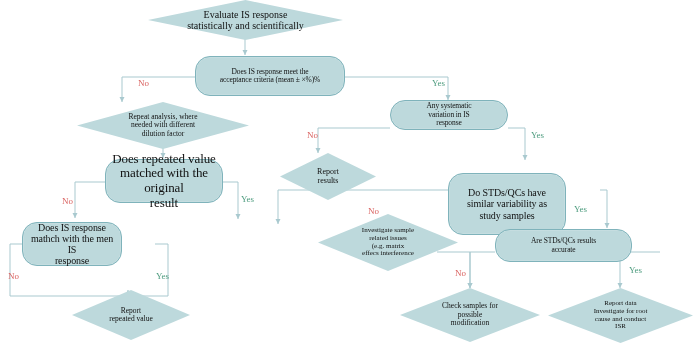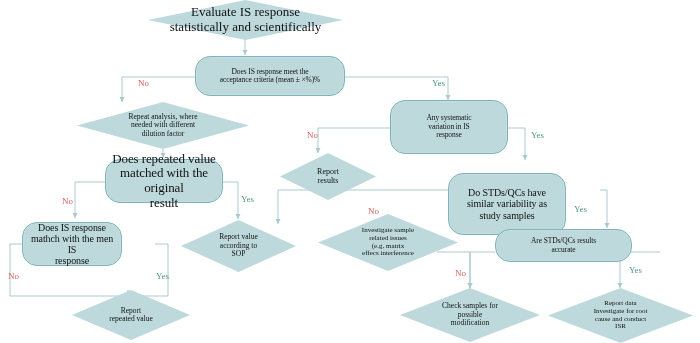--- a/index.html
+++ b/index.html
@@ -123,37 +123,37 @@
       <path d="M437,252 L470,252 L470,288"></path>
 
       <path d="M495,252 L470,252 L470,288"></path>
 
       <path d="M660,252 L620,252 L620,288"></path>
     </g>
   </svg>
 
   <div class="diamond-wrap" style="left:148px; top:0px; width:195px; height:40px;">
     <div class="diamond outline"></div>
-    <div class="label" style="font-size:13px;">Evaluate IS response
+    <div class="label" style="font-size:10px;">Evaluate IS response
 statistically and scientifically</div>
   </div>
 
   <div class="node box" style="left:195px; top:56px; width:150px; height:40px; font-size:7.5px;">
     <span class="txt">Does IS response meet the
 acceptance criteria (mean ± ×%)%</span>
   </div>
 
   <div class="diamond-wrap" style="left:77px; top:102px; width:172px; height:47px;">
     <div class="diamond outline"></div>
     <div class="label" style="font-size:7.5px;">Repeat analysis, where
 needed with different
 dilution factor</div>
   </div>
 
-  <div class="node box" style="left:390px; top:100px; width:118px; height:54px; font-size:7.5px;">
+  <div class="node box" style="left:390px; top:100px; width:118px; height:30px; font-size:7.5px;">
     <span class="txt">Any systematic
 variation in IS
 response</span>
   </div>
 
   <div class="node box" style="left:105px; top:159px; width:118px; height:44px; font-size:13px;">
     <span class="txt">Does repeated value
 matched with the original
 result</span>
   </div>
@@ -169,26 +169,20 @@
 similar variability as
 study samples</span>
   </div>
 
   <div class="node box" style="left:22px; top:222px; width:100px; height:44px; font-size:10px;">
     <span class="txt">Does IS response
 mathch with the men IS
 response</span>
   </div>
 
-  <div class="diamond-wrap" style="left:181px; top:220px; width:115px; height:52px;">
-    <div class="diamond outline"></div>
-    <div class="label" style="font-size:7.5px;">Report value
-according to
-SOP</div>
-  </div>
 
   <div class="diamond-wrap" style="left:318px; top:214px; width:140px; height:57px;">
     <div class="diamond outline"></div>
     <div class="label" style="font-size:7px;">Investigate sample
 related issues
 (e.g. matrix
 effecs interference</div>
   </div>
 
   <div class="node box" style="left:495px; top:229px; width:137px; height:33px; font-size:7.5px;">

